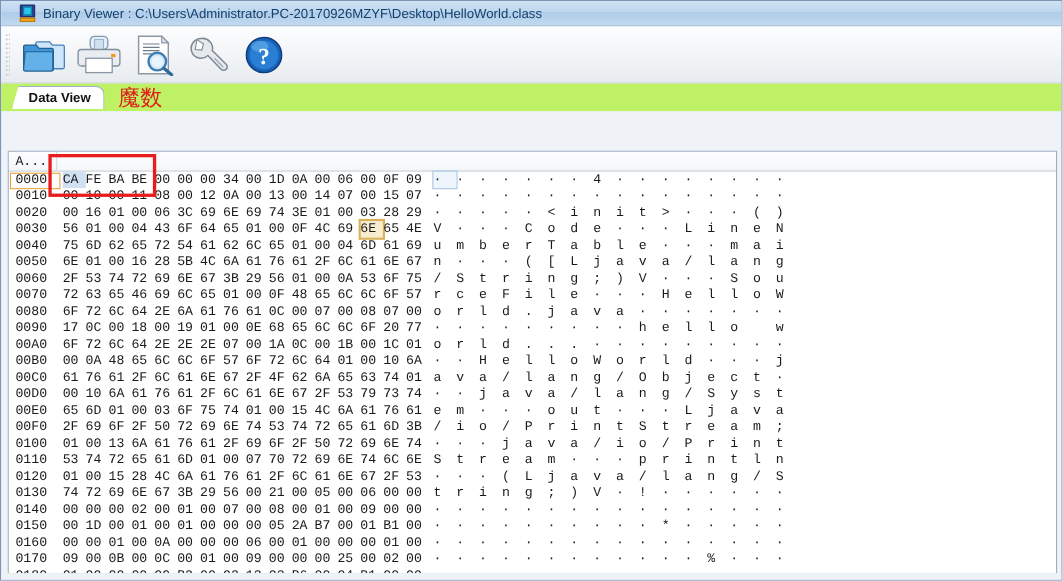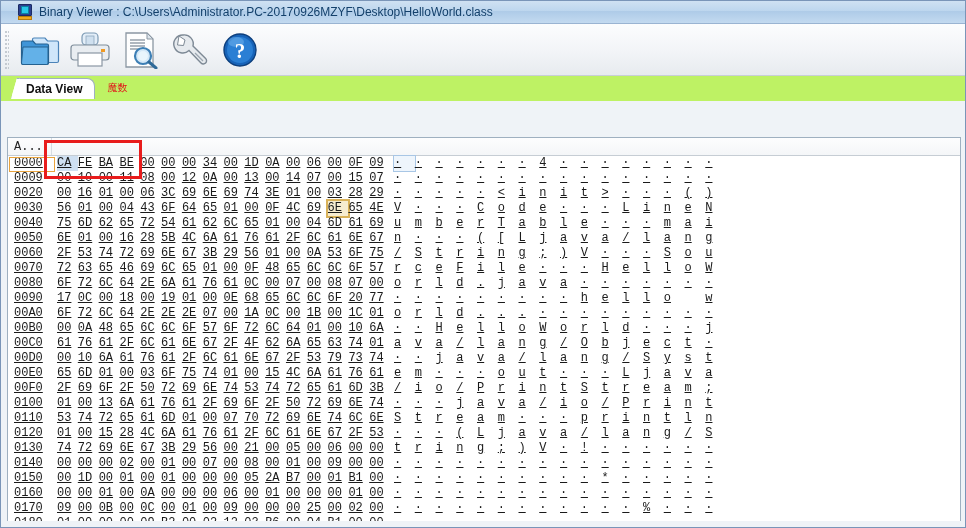--- a/index.html
+++ b/index.html
@@ -129,21 +129,21 @@
   .tab::before{
     content:"";
     position:absolute; left:-7px; bottom:0;
     width:10px; height:100%;
     background:#ffffff;
     border-left:1px solid #9fb0c0;
     transform: skewX(-20deg);
     border-top:1px solid #9fb0c0;
   }
   .annot-cn {
-    font-size: 10px;
+    font-size: 20px;
     color: #e01b1b;
     margin-left: 12px;
     align-self: center;
     padding-bottom: 1px;
     font-family: Liberation Serif, serif;
     font-weight: 500;
   }
 
   
   .hexpanel {
@@ -183,21 +183,21 @@
     white-space: nowrap;
   }
   .colhdr .c-pad { flex: 1 1 auto; height:100%; }
 
   .rows {
     font-family: "Liberation Mono", monospace;
     font-size: 12px;
     color: #1a1a1a;
     line-height: 15px;
   }
-  .row { display: flex; height: 15px; align-items: center; white-space: nowrap; text-decoration: underline; }
+  .row { display: flex; height: 15px; align-items: center; white-space: nowrap; }
   .addr {
     width: 44px; padding-left: 6px;
     color: #1a1a1a;
   }
   .hexcells { width: 338px; display:flex; padding-left: 5px; }
   .hb {
     width: 21px;
     text-align: left;
     display:inline-block;
   }
@@ -366,21 +366,21 @@
             <span class="tc">·</span>
             <span class="tc">·</span>
             <span class="tc">·</span>
             <span class="tc">·</span>
             <span class="tc">·</span>
             <span class="tc">·</span>
             <span class="tc">·</span>
           </div>
         </div>
         <div class="row">
-          <div class="addr">0009</div>
+          <div class="addr">0010</div>
           <div class="hexcells">
             <span class="hb">00</span>
             <span class="hb">10</span>
             <span class="hb">00</span>
             <span class="hb">11</span>
             <span class="hb">08</span>
             <span class="hb">00</span>
             <span class="hb">12</span>
             <span class="hb">0A</span>
             <span class="hb">00</span>

